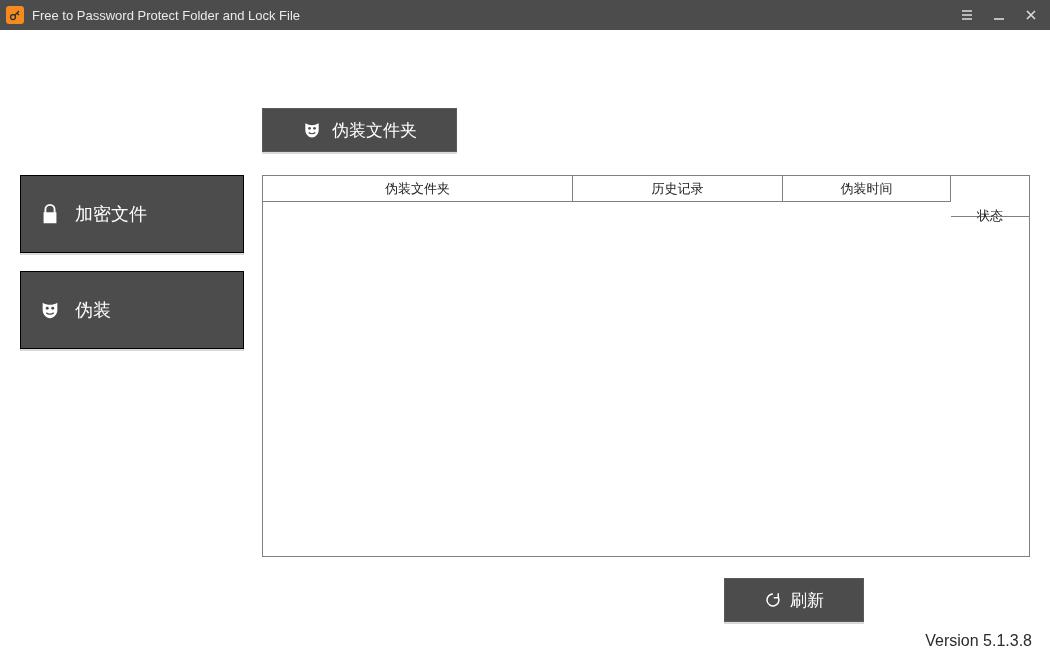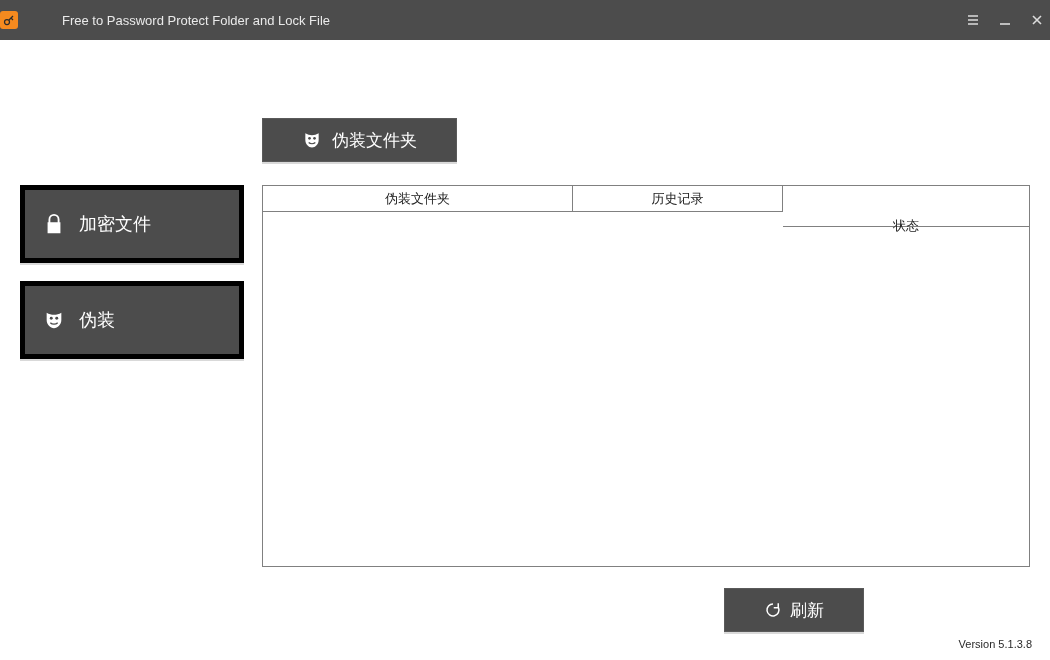--- a/index.html
+++ b/index.html
@@ -1,30 +1,30 @@
 <!DOCTYPE html>
 <html><head>
 <meta charset="utf-8">
 <style>
   * { box-sizing: border-box; margin: 0; padding: 0; }
   html, body { width: 1050px; height: 660px; font-family: "Microsoft YaHei", Arial, sans-serif; background: #e8e8e8; overflow: hidden; }
   .window { width: 1050px; height: 660px; background: #ffffff; display: flex; flex-direction: column; }
   
-  .titlebar { height: 40px; background: #4c4c4c; display: flex; align-items: center; color: #eaeaea; font-size: 13px; padding: 0 0; gap: 36px; }
+  .titlebar { height: 30px; background: #4c4c4c; display: flex; align-items: center; color: #eaeaea; font-size: 13px; padding: 0 6px; }
   .titlebar .app-icon { width: 18px; height: 18px; background: #f58a1f; border-radius: 3px; display: flex; align-items: center; justify-content: center; margin-right: 8px; }
   .titlebar .app-icon svg { width: 12px; height: 12px; }
   .titlebar .title { flex: 1; }
   .titlebar .win-controls { display: flex; gap: 18px; align-items: center; padding-right: 6px; }
   .titlebar .win-btn { width: 14px; height: 14px; display: flex; align-items: center; justify-content: center; cursor: pointer; color: #dcdcdc; }
   .titlebar .win-btn svg { width: 12px; height: 12px; }
   
   .content { flex: 1; position: relative; background: #ffffff; }
   
   .sidebar { position: absolute; left: 20px; top: 145px; width: 224px; }
-  .side-item { width: 224px; height: 78px; background: #4c4c4c; color: #fff; border: 5px solid #000000; display: flex; align-items: center; padding-left: 18px; font-size: 18px; cursor: pointer; margin-bottom: 18px; box-shadow: 0 2px 0 rgba(0,0,0,0.15); }
+  .side-item { width: 224px; height: 78px; background: #4c4c4c; color: #fff; border: 1px solid #000000; display: flex; align-items: center; padding-left: 18px; font-size: 18px; cursor: pointer; margin-bottom: 18px; box-shadow: 0 2px 0 rgba(0,0,0,0.15); }
   .side-item .icon { width: 22px; height: 22px; margin-right: 14px; display: flex; align-items: center; justify-content: center; }
   .side-item .icon svg { width: 100%; height: 100%; fill: #fff; }
   
   .top-action { position: absolute; left: 262px; top: 78px; width: 195px; height: 44px; background: #4c4c4c; border: 1px solid #5a5a5a; color: #fff; display: flex; align-items: center; justify-content: center; font-size: 17px; cursor: pointer; box-shadow: 0 2px 0 rgba(0,0,0,0.15); }
   .top-action .icon { width: 20px; height: 20px; margin-right: 10px; }
   .top-action .icon svg { width: 100%; height: 100%; fill: #fff; }
   
   .table-area { position: absolute; left: 262px; top: 145px; width: 768px; height: 382px; border: 1px solid #808080; background: #ffffff; }
   .table-header { display: flex; height: 26px; }
   .th { border-right: 1px solid #808080; border-bottom: 1px solid #808080; display: flex; align-items: center; justify-content: center; font-size: 13px; color: #222; background: #fff; cursor: pointer; }
@@ -32,21 +32,21 @@
   .th.c0 { width: 310px; }
   .th.c1 { width: 210px; }
   .th.c2 { width: 168px; }
   .th.c3 { flex: 1; }
   
   .bottom-btns { position: absolute; left: 724px; top: 548px; display: flex; gap: 20px; }
   .btn { width: 140px; height: 44px; background: #4c4c4c; border: 1px solid #5a5a5a; color: #fff; display: flex; align-items: center; justify-content: center; font-size: 17px; cursor: pointer; box-shadow: 0 2px 0 rgba(0,0,0,0.15); }
   .btn .icon { width: 18px; height: 18px; margin-right: 8px; }
   .btn .icon svg { width: 100%; height: 100%; fill: #fff; }
   
-  .version { position: absolute; right: 18px; bottom: 10px; font-size: 11px; color: #2a2a2a; }
+  .version { position: absolute; right: 18px; bottom: 10px; font-size: 16px; color: #2a2a2a; }
 </style>
 </head>
 <body>
 
 <div class="window">
 
   <div class="titlebar">
     <div class="app-icon">
       <svg viewBox="0 0 24 24">
           <circle cx="8" cy="16" r="5" fill="none" stroke="#2b2b2b" stroke-width="2.5"></circle>
@@ -106,20 +106,21 @@
             <path d="M8 15c2 2 6 2 8 0" stroke="#4c4c4c" stroke-width="1.4" fill="none"></path>
           </svg>
       </span>
       <span>伪装文件夹</span>
     </div>
 
     <div class="table-area">
       <div class="table-header">
         <div class="th c0">伪装文件夹</div>
         <div class="th c1">历史记录</div>
+        <div class="th c2">伪装时间</div>
         <div class="th c3">状态</div>
       </div>
     </div>
 
     <div class="bottom-btns">
       <div class="btn">
         <span class="icon">
           <svg viewBox="0 0 24 24">
               <path d="M12 4a8 8 0 1 0 7.4 5" fill="none" stroke="#fff" stroke-width="2"></path>
               <path d="M19 3v6h-6" fill="none" stroke="#fff" stroke-width="2"></path>

